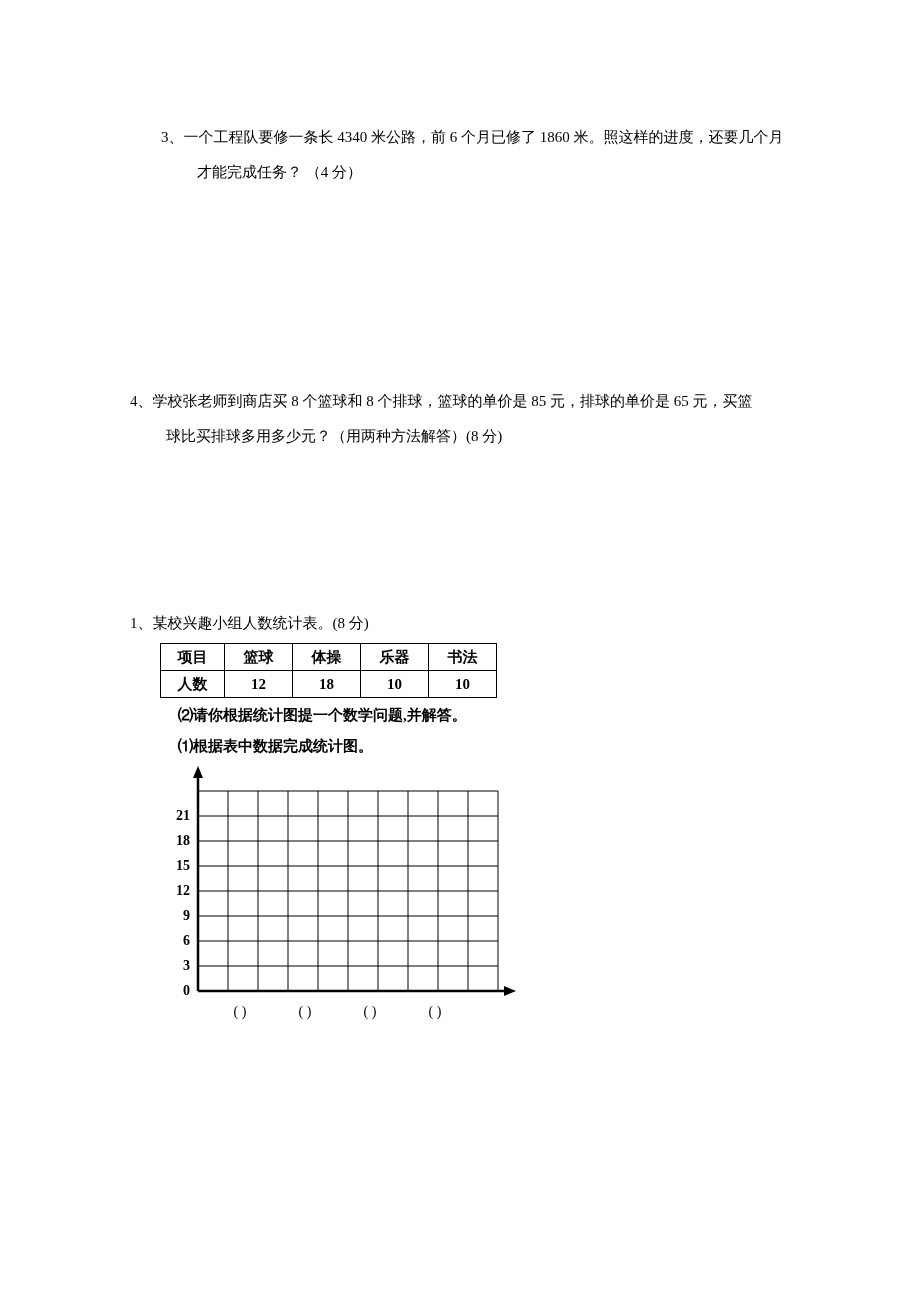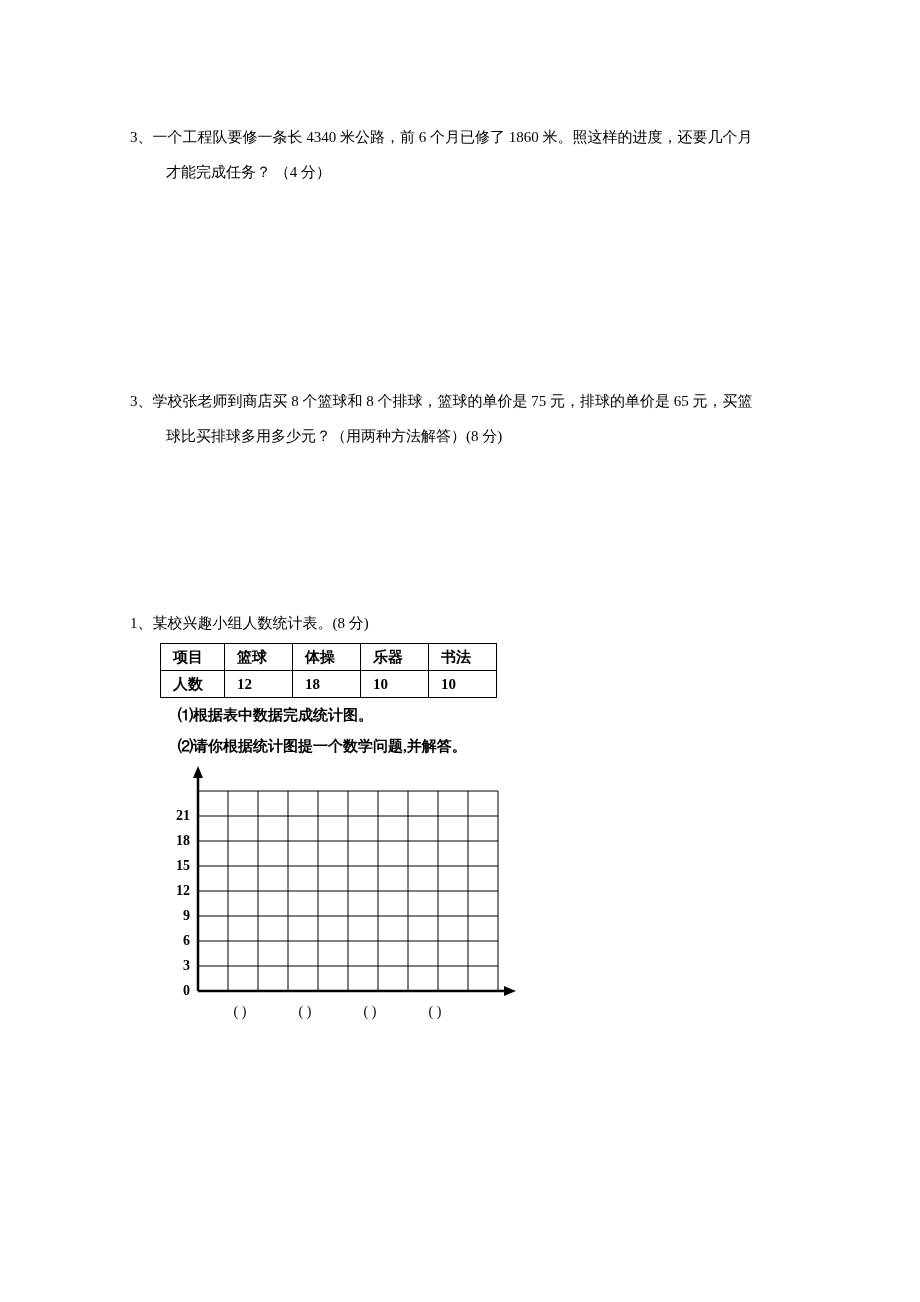--- a/index.html
+++ b/index.html
@@ -12,21 +12,21 @@
       color: #000;
     }
     .page {
       padding: 120px 130px 40px 130px;
       font-size: 15px;
       line-height: 1.6;
     }
     .question {
       margin-bottom: 200px;
     }
-    .q3 { margin-bottom: 195px; }
+    .q3 { margin-bottom: 195px; margin-left: 31px; }
     .q4 { margin-bottom: 155px; }
     .q5 { margin-bottom: 40px; }
     .q-line1 {
       text-align: justify;
       text-justify: inter-character;
       line-height: 2.3;
     }
     .q-line2 {
       padding-left: 36px;
       line-height: 2.3;
@@ -37,21 +37,22 @@
     .data-table {
       border-collapse: collapse;
       margin-left: 30px;
       margin-top: 5px;
     }
     .data-table th, .data-table td {
       border: 1.5px solid #000;
       font-family: "SimSun", "宋体", serif;
       font-weight: bold;
       font-size: 15px;
-      padding: 1px 12px;
+      text-align: center;
+      padding: 1px 0;
     }
     .col-cell { width: 68px; }
     .row-header-cell { width: 64px; }
     .sub-lines {
       padding-left: 48px;
       font-weight: bold;
       font-size: 15px;
       line-height: 1.8;
       margin-top: 4px;
     }
@@ -76,21 +77,21 @@
 <body>
 
 <div class="page">
 
   <div class="question q3">
     <div class="q-line1">3、一个工程队要修一条长 4340 米公路，前 6 个月已修了 1860 米。照这样的进度，还要几个月</div>
     <div class="q-line2">才能完成任务？ （4 分）</div>
   </div>
 
   <div class="question q4">
-    <div class="q-line1">3、学校张老师到商店买 8 个篮球和 8 个排球，篮球的单价是 75 元，排球的单价是 65 元，买篮</div>
+    <div class="q-line1">4、学校张老师到商店买 8 个篮球和 8 个排球，篮球的单价是 85 元，排球的单价是 65 元，买篮</div>
     <div class="q-line2">球比买排球多用多少元？（用两种方法解答）(8 分)</div>
   </div>
 
   <div class="question q5">
     <div class="q5-header">1、某校兴趣小组人数统计表。(8 分)</div>
 
     <table class="data-table">
       <tbody>
           <tr>
         <td class="row-header-cell">项目</td>
@@ -102,22 +103,22 @@
       <tr>
         <td class="row-header-cell">人数</td>
         <td class="col-cell">12</td>
         <td class="col-cell">18</td>
         <td class="col-cell">10</td>
         <td class="col-cell">10</td>
       </tr>
     </tbody>
       </table>
 
+    <div class="sub-lines">⑵请你根据统计图提一个数学问题,并解答。</div>
     <div class="sub-lines">⑴根据表中数据完成统计图。</div>
-    <div class="sub-lines">⑵请你根据统计图提一个数学问题,并解答。</div>
 
     <div class="chart-wrap">
       <svg class="chart-svg" width="360" height="280">
 
         <text class="y-label-text" x="30" y="229" text-anchor="end">0</text>
         <text class="y-label-text" x="30" y="204" text-anchor="end">3</text>
         <text class="y-label-text" x="30" y="179" text-anchor="end">6</text>
         <text class="y-label-text" x="30" y="154" text-anchor="end">9</text>
         <text class="y-label-text" x="30" y="129" text-anchor="end">12</text>
         <text class="y-label-text" x="30" y="104" text-anchor="end">15</text>

